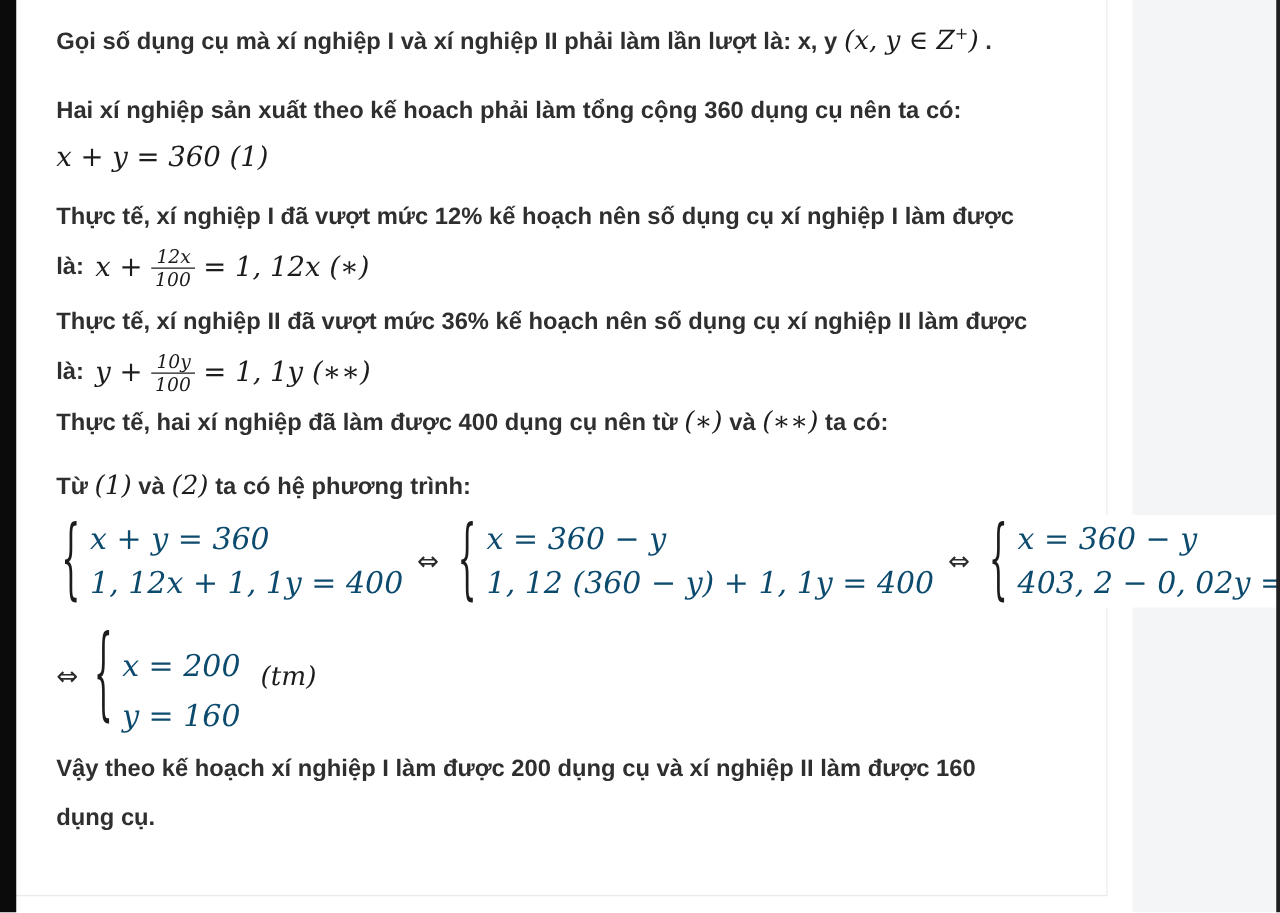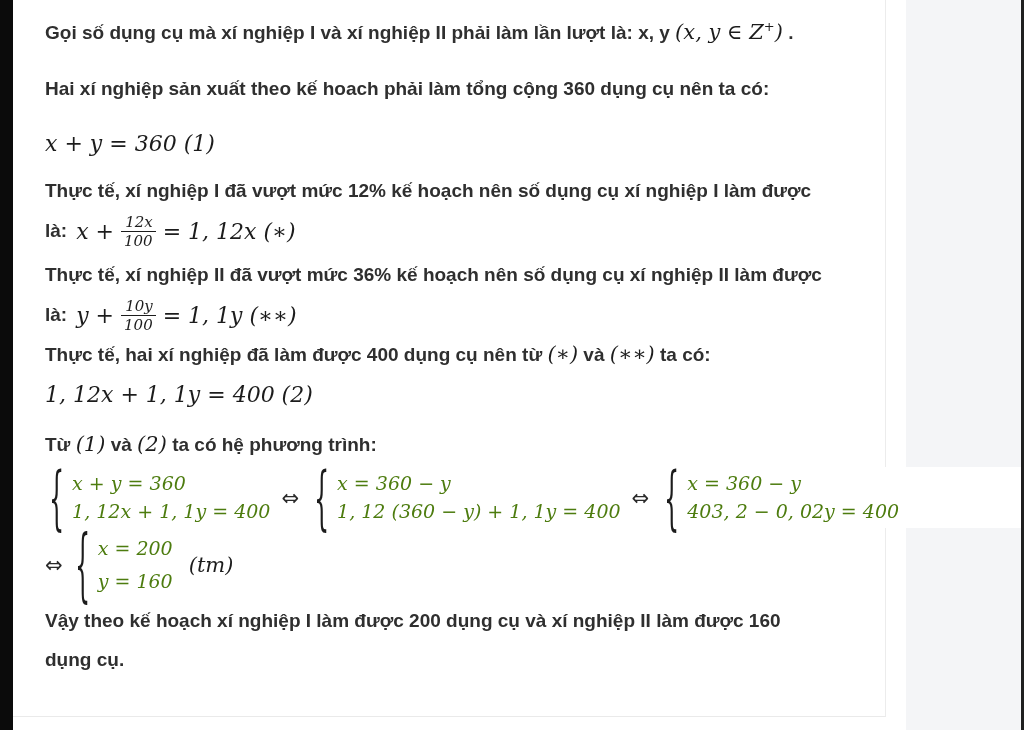--- a/index.html
+++ b/index.html
@@ -42,32 +42,32 @@
 
   .row-systems { display:flex; align-items:center; position:relative; z-index:6;
     background:#ffffff; width:985px; padding:4px 0; }
   .sys { display:inline-flex; align-items:center; }
   .brace { font-family:"DejaVu Serif","Liberation Serif",serif; font-style:normal;
     display:inline-block; transform:scaleY(2.35) scaleX(0.8); font-size:30px;
     line-height:1; margin:0 6px 0 2px; color:#1c1c1c; }
   .brace.tall { transform:scaleY(2.7) scaleX(0.8); }
   .sys-lines { display:inline-flex; flex-direction:column; gap:3px; }
   .sys-lines .sline { font-family:"DejaVu Serif","Liberation Serif",serif; font-style:italic;
-    font-size:19px; line-height:1.3; color:#4d7c0f; white-space:nowrap; }
+    font-size:24px; line-height:1.3; color:#0c4a6e; white-space:nowrap; }
   .arrow { font-family:"DejaVu Sans","Liberation Sans",sans-serif; font-style:normal;
     font-size:21px; color:#2a2a2a; margin:0 11px; }
   .result-row { display:flex; align-items:center; position:relative; }
   .result-row .arrow { margin:0 8px 0 0; }
   .note-tm { font-family:"DejaVu Serif","Liberation Serif",serif; font-style:italic;
     font-size:21px; color:#1c1c1c; margin-left:16px; }
 
   
   .p1 { margin-top:0; }
   .p2 { margin-top:28px; }
-  .m-eq1 { margin-top:27px; }
+  .m-eq1 { margin-top:10px; }
   .p3 { margin-top:21px; }
   .eq-star { margin-top:8px; }
   .p4 { margin-top:12px; }
   .eq-2star { margin-top:8px; }
   .p5 { margin-top:6px; }
   .m-eq2 { margin-top:11px; }
   .p6 { margin-top:21px; }
   .row-systems { margin-top:8px; }
   .result-row { margin-top:8px; }
   .p7 { margin-top:14px; }
@@ -108,21 +108,20 @@
       <span class="math mseg">y +</span>
       <span class="frac">
         <span class="num">10y</span>
         <span class="den">100</span>
       </span>
       <span class="math mseg">= 1, 1y (∗∗)</span>
     </div>
 
     <p class="txt p5"><span>Thực tế, hai xí nghiệp đã làm được 400 dụng cụ nên từ </span><span class="math-inline">(∗)</span><span> và </span><span class="math-inline">(∗∗)</span><span> ta có:</span></p>
 
-    <div class="math-line m-eq2">1, 12x + 1, 1y = 400 (2)</div>
 
     <p class="txt p6"><span>Từ </span><span class="math-inline">(1)</span><span> và </span><span class="math-inline">(2)</span><span> ta có hệ phương trình:</span></p>
 
     <div class="row-systems">
       <span class="sys">
         <span class="brace">{</span>
         <span class="sys-lines">
           <span class="sline">x + y = 360</span>
           <span class="sline">1, 12x + 1, 1y = 400</span>
         </span>
@@ -142,21 +141,21 @@
           <span class="sline">x = 360 − y</span>
           <span class="sline">403, 2 − 0, 02y = 400</span>
         </span>
       </span>
     </div>
 
     <div class="result-row">
       <span class="arrow">⇔</span>
       <span class="sys">
         <span class="brace tall">{</span>
-        <span class="sys-lines" style="gap:9px;">
+        <span class="sys-lines" style="gap:9px;margin-top:24px;">
           <span class="sline">x = 200</span>
           <span class="sline">y = 160</span>
         </span>
       </span>
       <span class="note-tm">(tm)</span>
     </div>
 
     <p class="txt p7">Vậy theo kế hoạch xí nghiệp I làm được 200 dụng cụ và xí nghiệp II làm được 160</p>
     <p class="txt p8">dụng cụ.</p>
 

